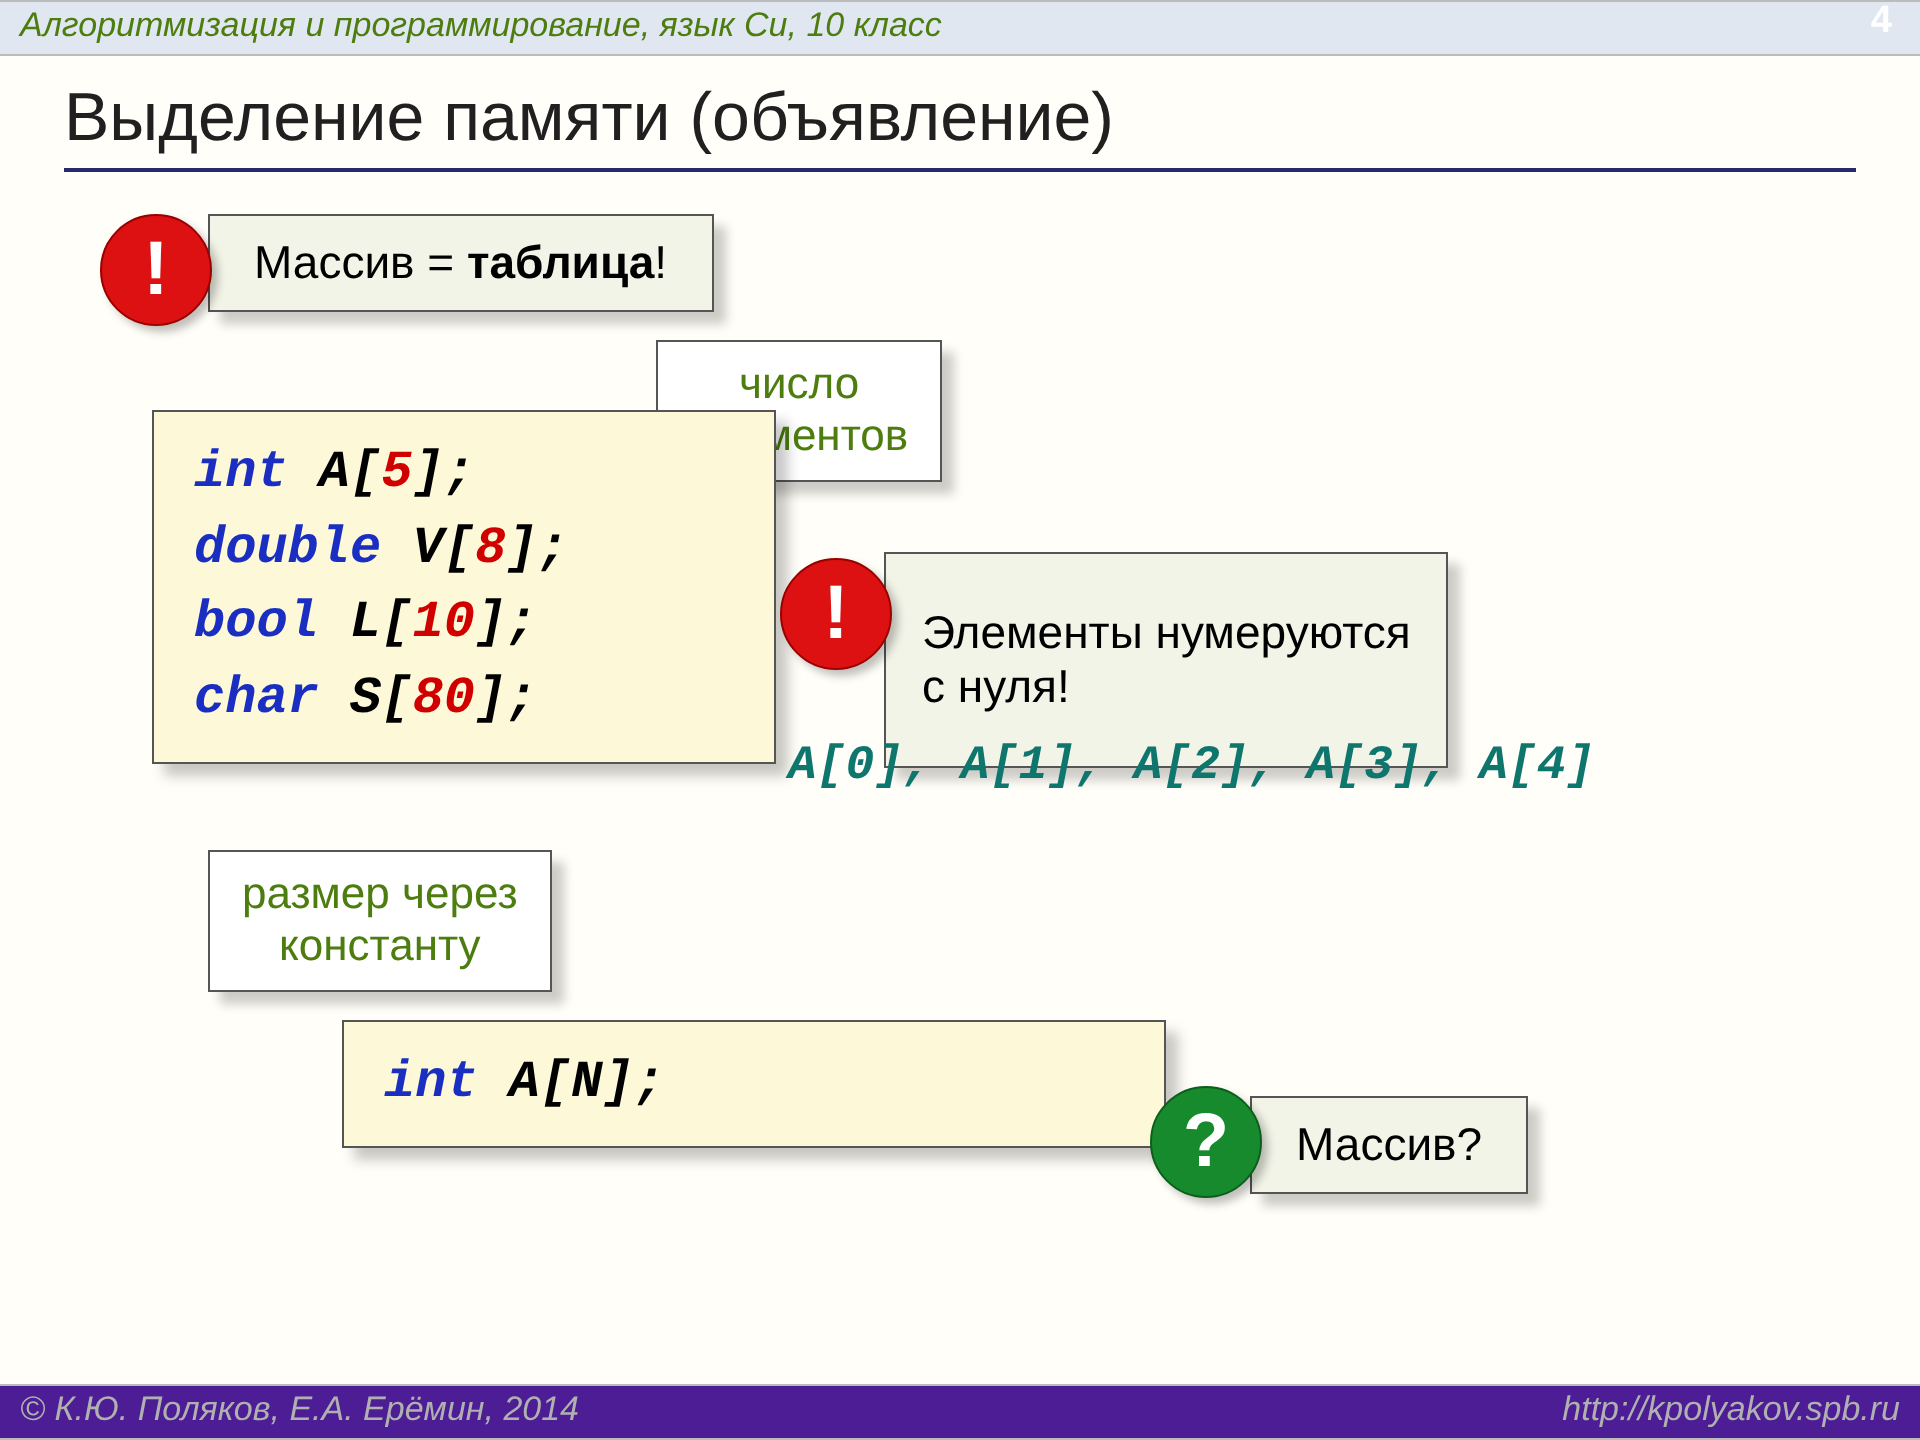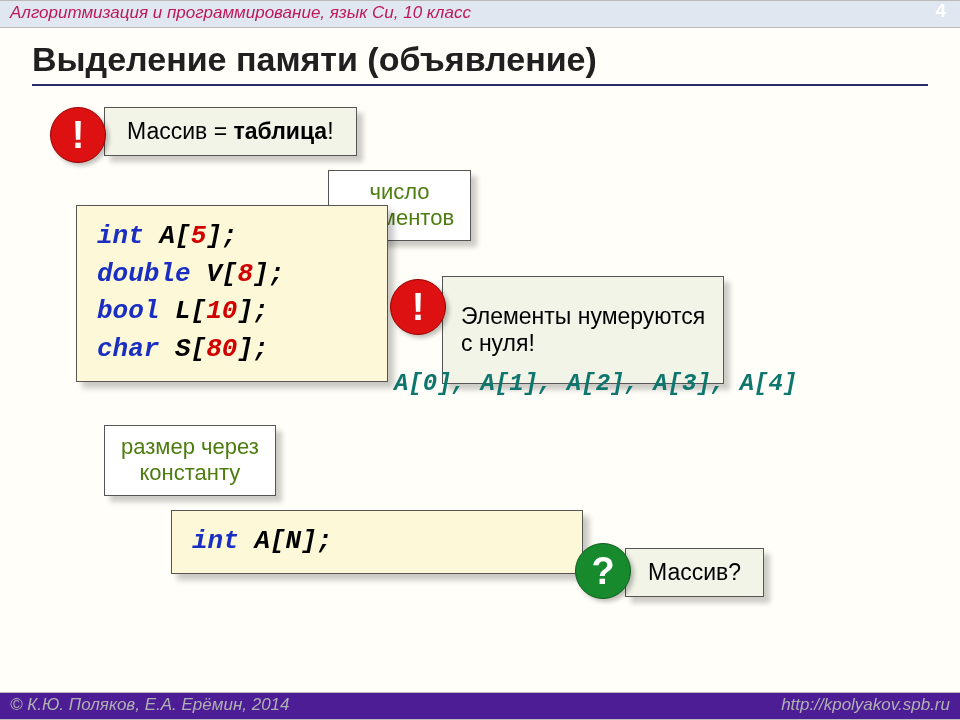--- a/index.html
+++ b/index.html
@@ -1,20 +1,20 @@
 <!DOCTYPE html>
 <html><head>
 <meta charset="utf-8">
 <style>
   html, body { margin:0; padding:0; font-family:Arial, Helvetica, sans-serif; background:#fff; }
   .slide { position:relative; width:960px; height:720px; background:#fffef8; overflow:hidden; }
   .header { position:relative; height:26px; background:#e0e7f0; border-top:1px solid #bbb; border-bottom:1px solid #bbb; }
-  .hdr-txt { position:absolute; left:10px; top:2px; font-size:17px; font-style:italic; color:#be185d; }
+  .hdr-txt { position:absolute; left:10px; top:2px; font-size:17px; font-style:italic; color:#4d7c0f; }
   .pagenum { position:absolute; right:14px; top:-1px; font-size:19px; font-weight:bold; color:#fff; }
-  .title { position:absolute; left:32px; top:40px; font-size:34px; font-weight:bold; color:#202020; }
+  .title { position:absolute; left:32px; top:40px; font-size:34px; font-weight:normal; color:#202020; }
   .rule  { position:absolute; left:32px; top:84px; width:896px; height:0; border-bottom:2px solid #2a2a6a; }
 
   .mono  { font-family:"Courier New", monospace; font-weight:bold;font-style:italic; }
   .kw   { color:#1a2fc2; }  
   .num  { color:#d00000; }  
   .codebox { position:absolute; background:#fdf9d8; border:1.5px solid #555; box-shadow:6px 6px 6px rgba(0,0,0,0.22); padding:12px 20px; font-size:26px; line-height:1.45; }
 
   .callout { position:absolute; background:#fff; border:1.5px solid #555; box-shadow:6px 6px 5px rgba(0,0,0,0.2); padding:8px 16px; font-size:22px; color:#4d7c0f; text-align:center; line-height:1.2; }
 
   .badge { position:absolute; width:54px; height:54px; border-radius:50%; background:#d11; color:#fff; font-size:38px; font-weight:bold; display:flex; align-items:center; justify-content:center; box-shadow:3px 3px 4px rgba(0,0,0,0.25); border:1px solid #900; }

